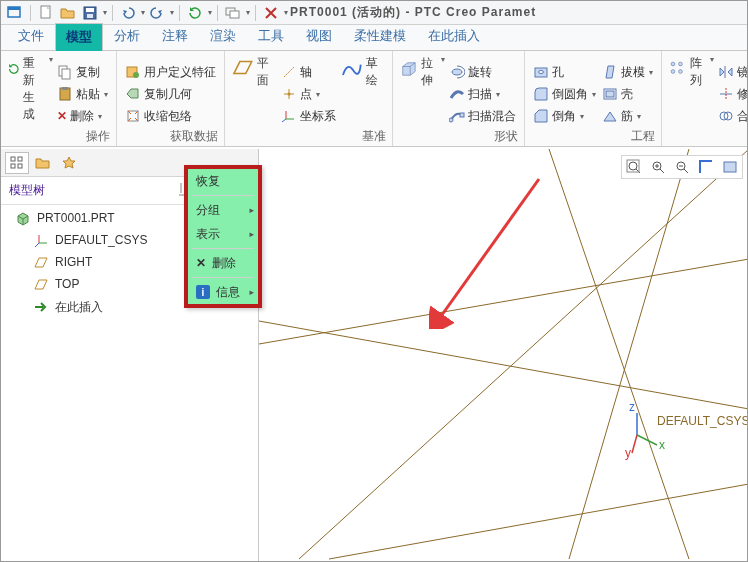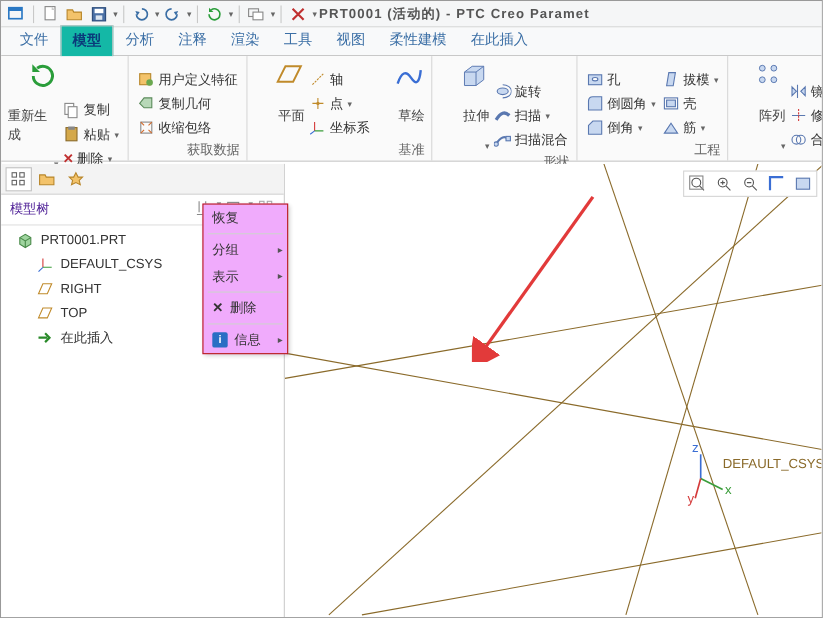--- a/index.html
+++ b/index.html
@@ -9,42 +9,42 @@
 .qat .btn{width:20px;height:20px;display:flex;align-items:center;justify-content:center;cursor:pointer}
 .qat .title{flex:1;font-weight:bold;color:#555;letter-spacing:1px;white-space:nowrap;overflow:hidden}
 .tabs{height:26px;background:#f8f9fa;display:flex;align-items:flex-end;padding:0 6px;border-bottom:1px solid #c8c8c8}
 .tab{padding:4px 10px 5px;color:#3a6ea5;cursor:pointer;border:1px solid transparent;border-bottom:none;position:relative;font-size:13px}
 .tab.active{background:#14b8a6;border-color:#c8c8c8;color:#0a3a7a;font-weight:bold;top:1px}
 .ribbon{height:96px;background:#fafafa;border-bottom:1px solid #c8c8c8;display:flex}
 .group{border-right:1px solid #d8d8d8;padding:2px 6px 0;display:flex;flex-direction:column}
 .group .grow{flex:1;display:flex;gap:2px}
 .group .gtitle{height:20px;line-height:20px;text-align:right;color:#666;font-size:12px}
 .vcol{display:flex;flex-direction:column;gap:2px;justify-content:flex-end;padding-top:2px}
-.big{width:46px;display:flex;flex-direction:column;align-items:flex-end;gap:14px;cursor:pointer;padding-top:2px}
+.big{width:46px;display:flex;flex-direction:row;align-items:flex-start;gap:2px;cursor:pointer;padding-top:2px}
 .big .lbl{font-size:12px;color:#444}
 .ritem{display:flex;align-items:center;gap:3px;height:20px;padding:0 2px;cursor:pointer;white-space:nowrap;color:#444}
 .ico{width:16px;height:16px;display:inline-block}
 .ico32{width:28px;height:28px;display:inline-block}
 .tri{font-size:8px;color:#666;margin-left:1px}
 .workarea{position:absolute;top:148px;bottom:0;left:0;right:0;display:flex}
 .sidepanel{width:258px;border-right:1px solid #c8c8c8;background:#fff;display:flex;flex-direction:column}
 .sidetabs{height:28px;background:#f3f3f3;border-bottom:1px solid #d4d4d4;display:flex;align-items:center;padding:0 4px;gap:2px}
 .sidetabs .st{width:24px;height:22px;display:flex;align-items:center;justify-content:center;cursor:pointer;border:1px solid transparent}
 .sidetabs .st.active{background:#fff;border-color:#c0c0c0}
 .treehdr{height:28px;border-bottom:1px solid #e0e0e0;display:flex;align-items:center;padding:0 8px;gap:6px}
 .treehdr .tt{font-weight:normal;color:#4c1d95}
 .treehdr .tools{margin-left:auto;display:flex;gap:4px}
 .tree{flex:1;padding:6px 8px}
 .node{display:flex;gap:6px;height:22px;padding-left:6px;cursor:pointer}
 .node.child{padding-left:24px}
 .node.ins{padding-left:24px;color:#0a6b0a}
 .canvas{flex:1;position:relative;background:#fff;overflow:hidden}
 .tbar{position:absolute;top:6px;right:4px;height:24px;display:flex;gap:2px;background:#fff;border:1px solid #d4d4d4;padding:1px}
 .tbar .tb{width:22px;height:20px;display:flex;align-items:center;justify-content:center;cursor:pointer}
-.ctxmenu{position:absolute;left:183px;top:184px;width:78px;background:#f0abfc;border:1px solid #b91c1c;box-shadow:2px 2px 4px rgba(0,0,0,.2)}
+.ctxmenu{position:absolute;left:183px;top:164px;width:78px;background:#86efac;border:4px solid #b91c1c;box-shadow:2px 2px 4px rgba(0,0,0,.2)}
 .ctxmenu .mi{height:24px;display:flex;align-items:center;padding:0 8px;gap:6px;cursor:pointer;position:relative}
 .ctxmenu .sep2{height:1px;background:#d0d0d0;margin:2px 4px}
 .ctxmenu .mi .arr{position:absolute;right:4px;font-size:9px;color:#555}
 svg{display:block}
 .arrow-ann{position:absolute;left:170px;top:20px;pointer-events:none}
 </style>
 </head>
 <body>
 
 <div class="qat">

